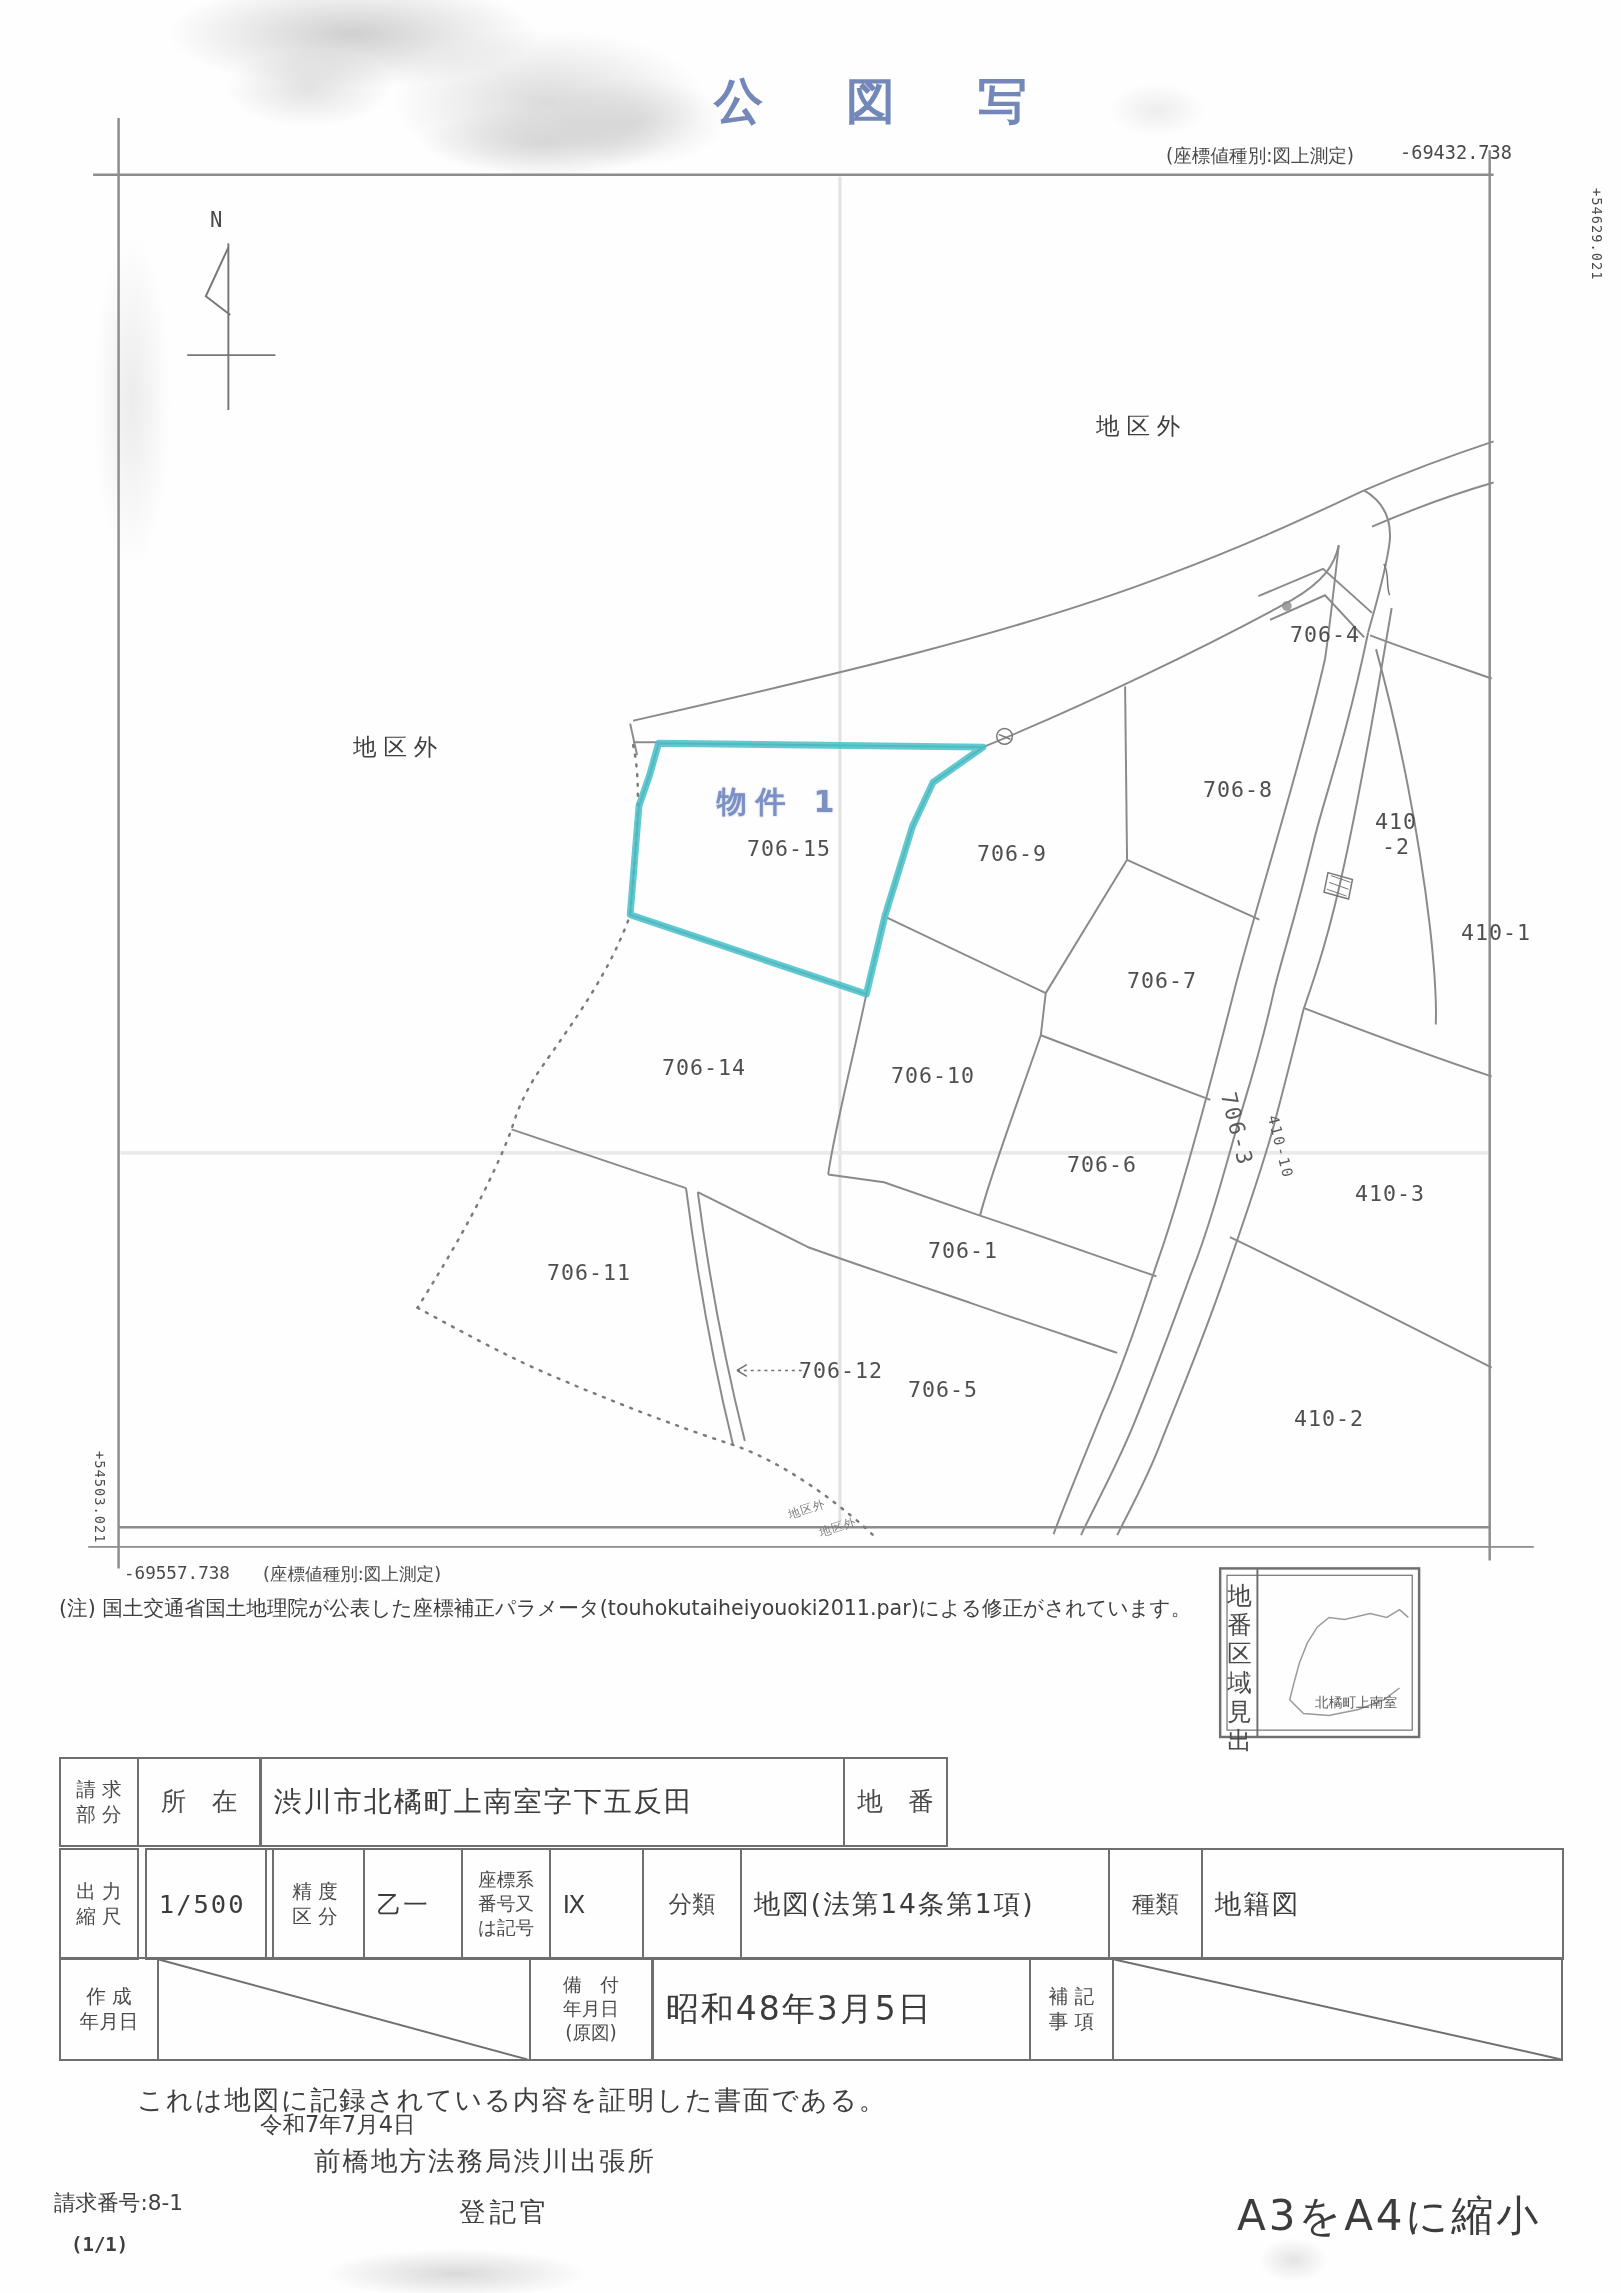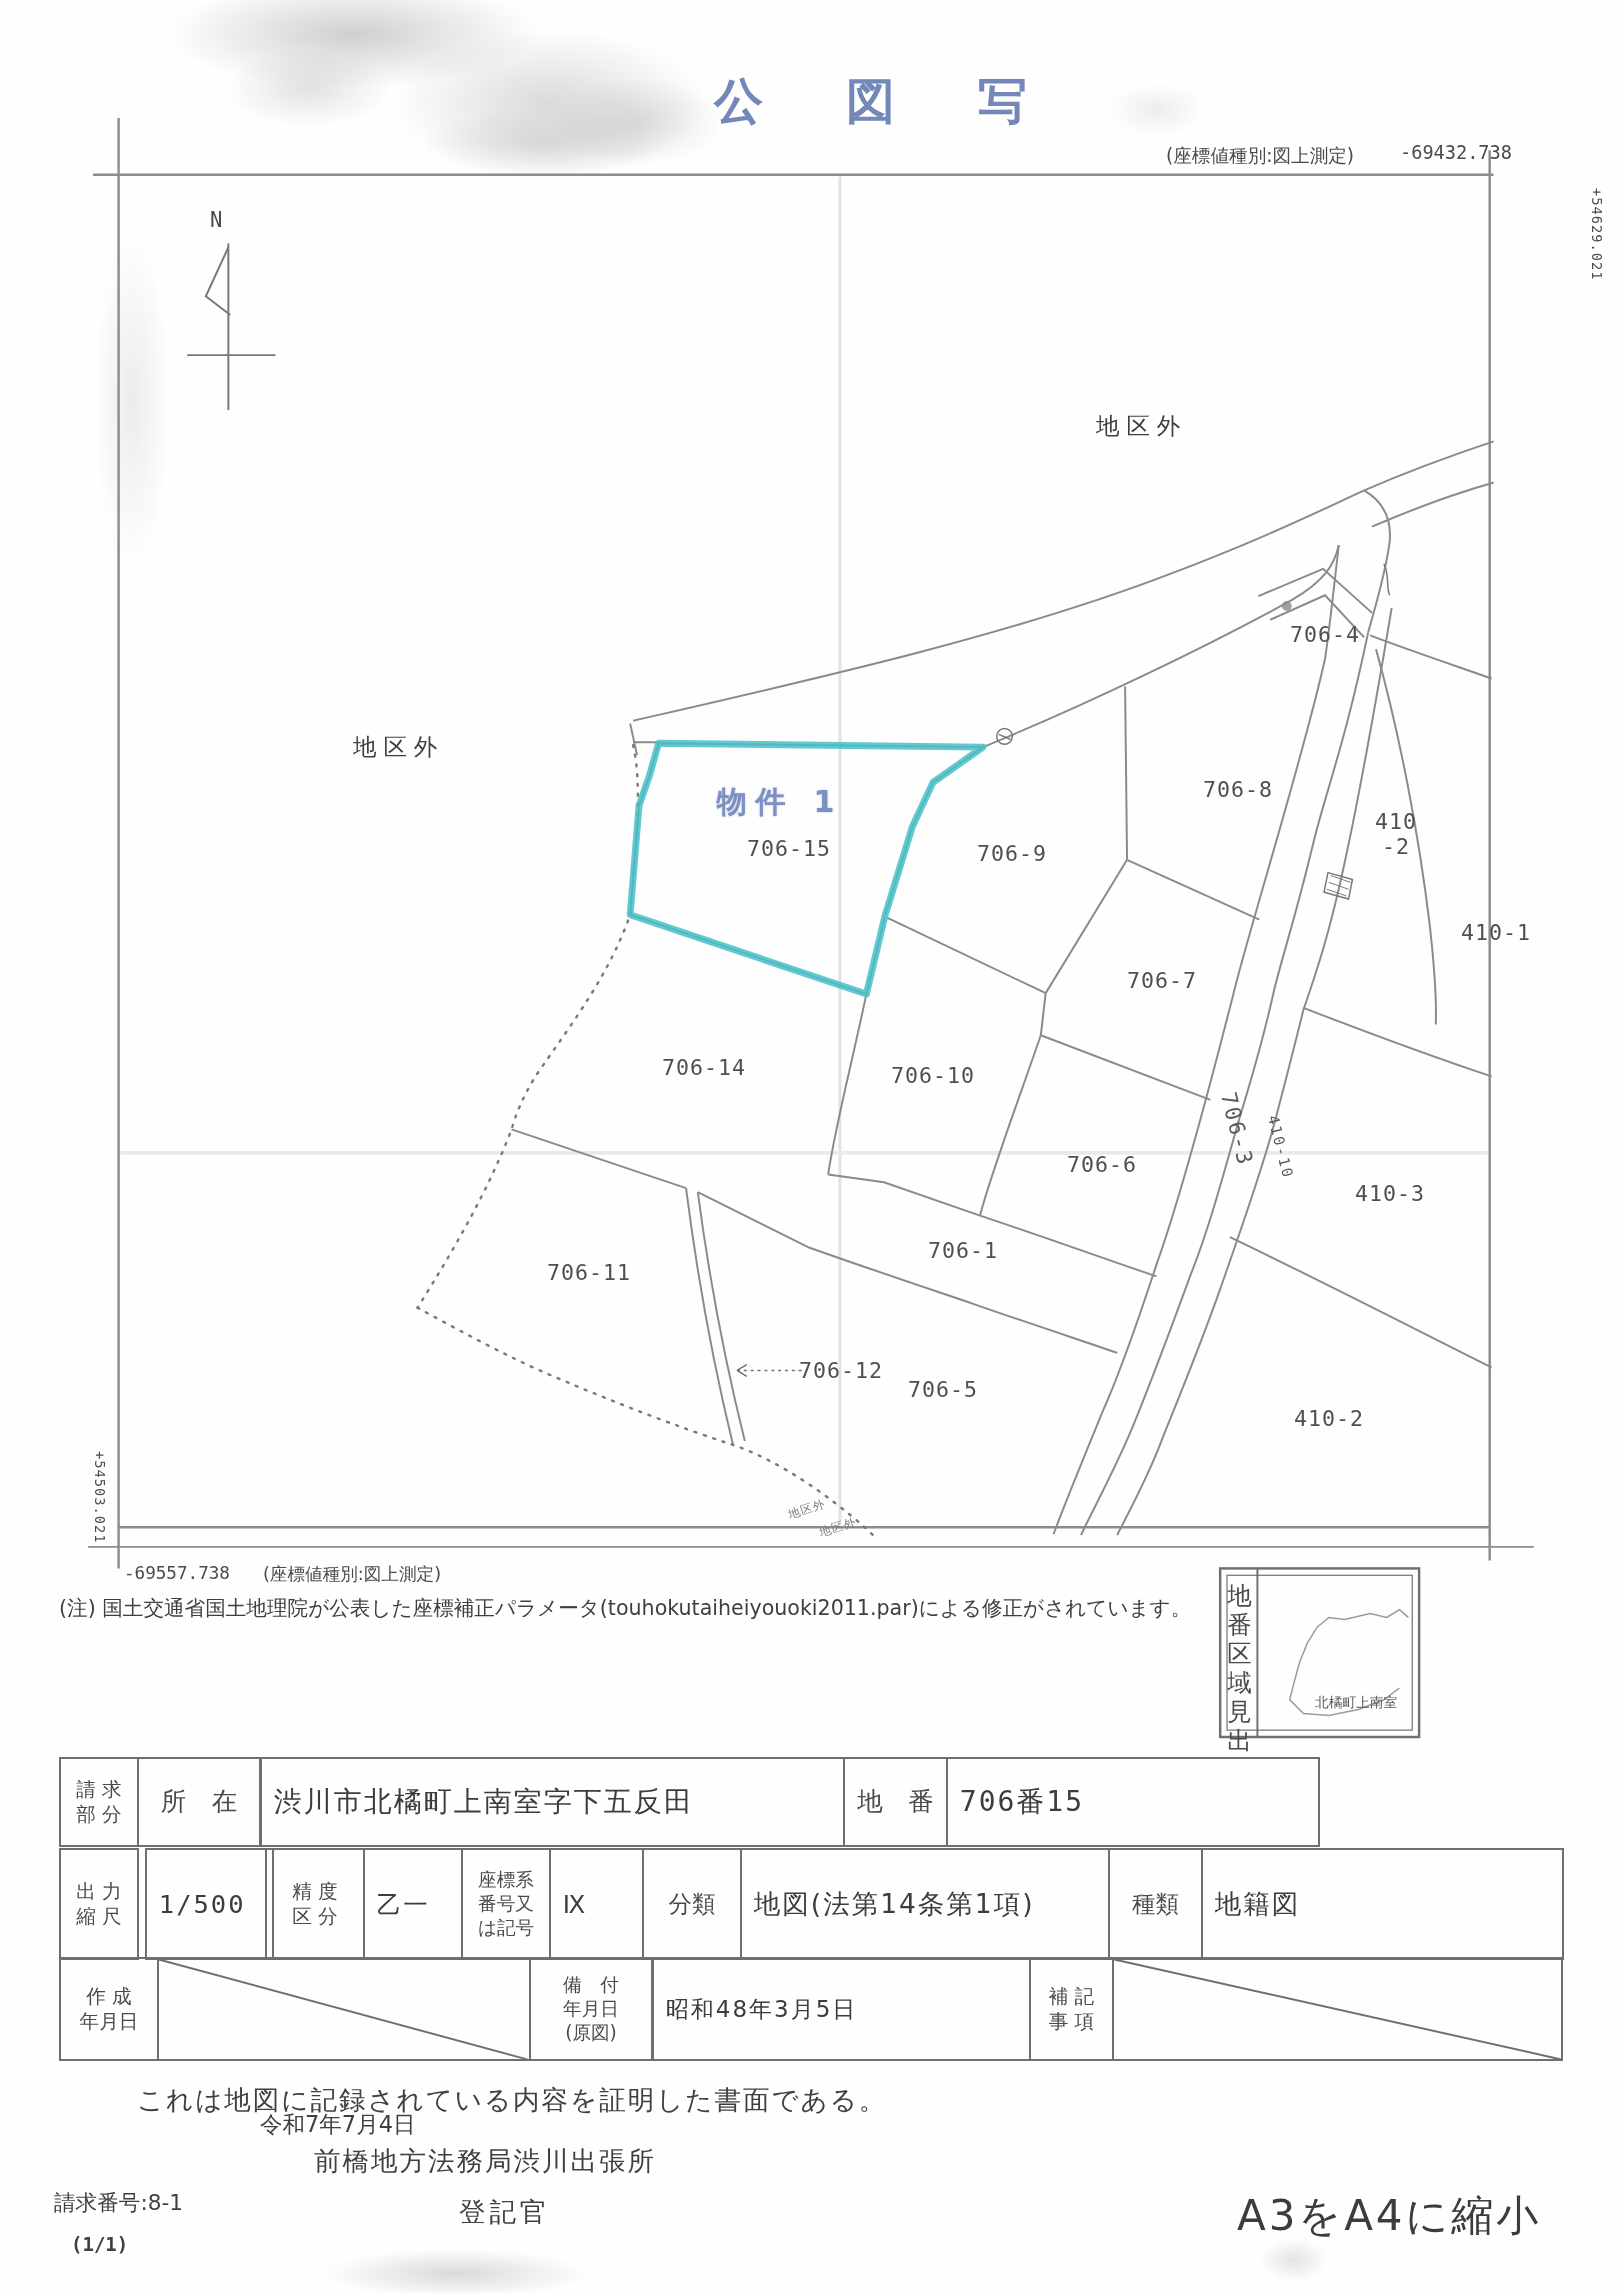--- a/index.html
+++ b/index.html
@@ -182,21 +182,20 @@
   <div id="locator-title">地番
 区域
 見出</div>
   <div id="locator-place">北橘町上南室</div>
 
   <div class="cell lab" style="left:59px;top:1757px;width:80px;height:90px;">請 求
 部 分</div>
   <div class="cell lab" style="left:137px;top:1757px;width:124px;height:90px;font-size:25.5px;">所　在</div>
   <div class="cell val" style="left:260px;top:1757px;width:585px;height:90px;">渋川市北橘町上南室字下五反田</div>
   <div class="cell lab" style="left:843px;top:1757px;width:105px;height:90px;font-size:25.5px;">地　番</div>
-  <div class="cell val mono" style="left:946px;top:1757px;width:374px;height:90px;">706番15</div>
 
   <div class="cell lab" style="left:59px;top:1848px;width:80px;height:112px;">出 力
 縮 尺</div>
   <div class="cell val mono" style="left:137px;top:1848px;width:129px;height:112px;font-size:25.5px;margin-left:8px;">1/500</div>
   <div class="cell lab" style="left:265px;top:1848px;width:100px;height:112px;">精 度
 区 分</div>
   <div class="cell val" style="left:363px;top:1848px;width:100px;height:112px;font-size:24.5px;">乙一</div>
   <div class="cell lab" style="left:461px;top:1848px;width:90px;height:112px;font-size:18.6px;">座標系
 番号又
 は記号</div>
@@ -205,21 +204,21 @@
   <div class="cell val" style="left:740px;top:1848px;width:370px;height:112px;font-size:26.5px;">地図(法第14条第1項)</div>
   <div class="cell lab" style="left:1108px;top:1848px;width:95px;height:112px;font-size:23.5px;">種類</div>
   <div class="cell val" style="left:1201px;top:1848px;width:363px;height:112px;font-size:26.5px;">地籍図</div>
 
   <div class="cell lab" style="left:59px;top:1957px;width:100px;height:104px;">作 成
 年月日</div>
   <div class="cell" style="left:157px;top:1957px;width:374px;height:104px;"></div>
   <div class="cell lab" style="left:529px;top:1957px;width:124px;height:104px;font-size:18.6px;">備　付
 年月日
 (原図)</div>
-  <div class="cell val" style="left:652px;top:1957px;width:379px;height:104px;font-size:23px;">昭和48年3月5日</div>
+  <div class="cell val" style="left:652px;top:1957px;width:379px;height:104px;font-size:33px;">昭和48年3月5日</div>
   <div class="cell lab" style="left:1029px;top:1957px;width:85px;height:104px;">補 記
 事 項</div>
   <div class="cell" style="left:1112px;top:1957px;width:451px;height:104px;"></div>
 
   <div class="foot" style="left:137px;top:2082px;font-size:26.5px;letter-spacing:2px;">これは地図に記録されている内容を証明した書面である。</div>
   <div class="foot" style="left:260px;top:2109px;font-size:22.5px;">令和7年7月4日</div>
   <div class="foot" style="left:314px;top:2143px;font-size:26.5px;letter-spacing:2px;">前橋地方法務局渋川出張所</div>
   <div class="foot" style="left:459px;top:2194px;font-size:26.5px;letter-spacing:3.9px;">登記官</div>
   <div class="foot" style="left:54px;top:2188px;font-size:21.6px;text-align:center;">請求番号:8-1</div>
   <div class="foot" style="left:71px;top:2233px;font-size:19px;font-family:'DejaVu Sans Mono',monospace;font-weight:bold;">(1/1)</div>

